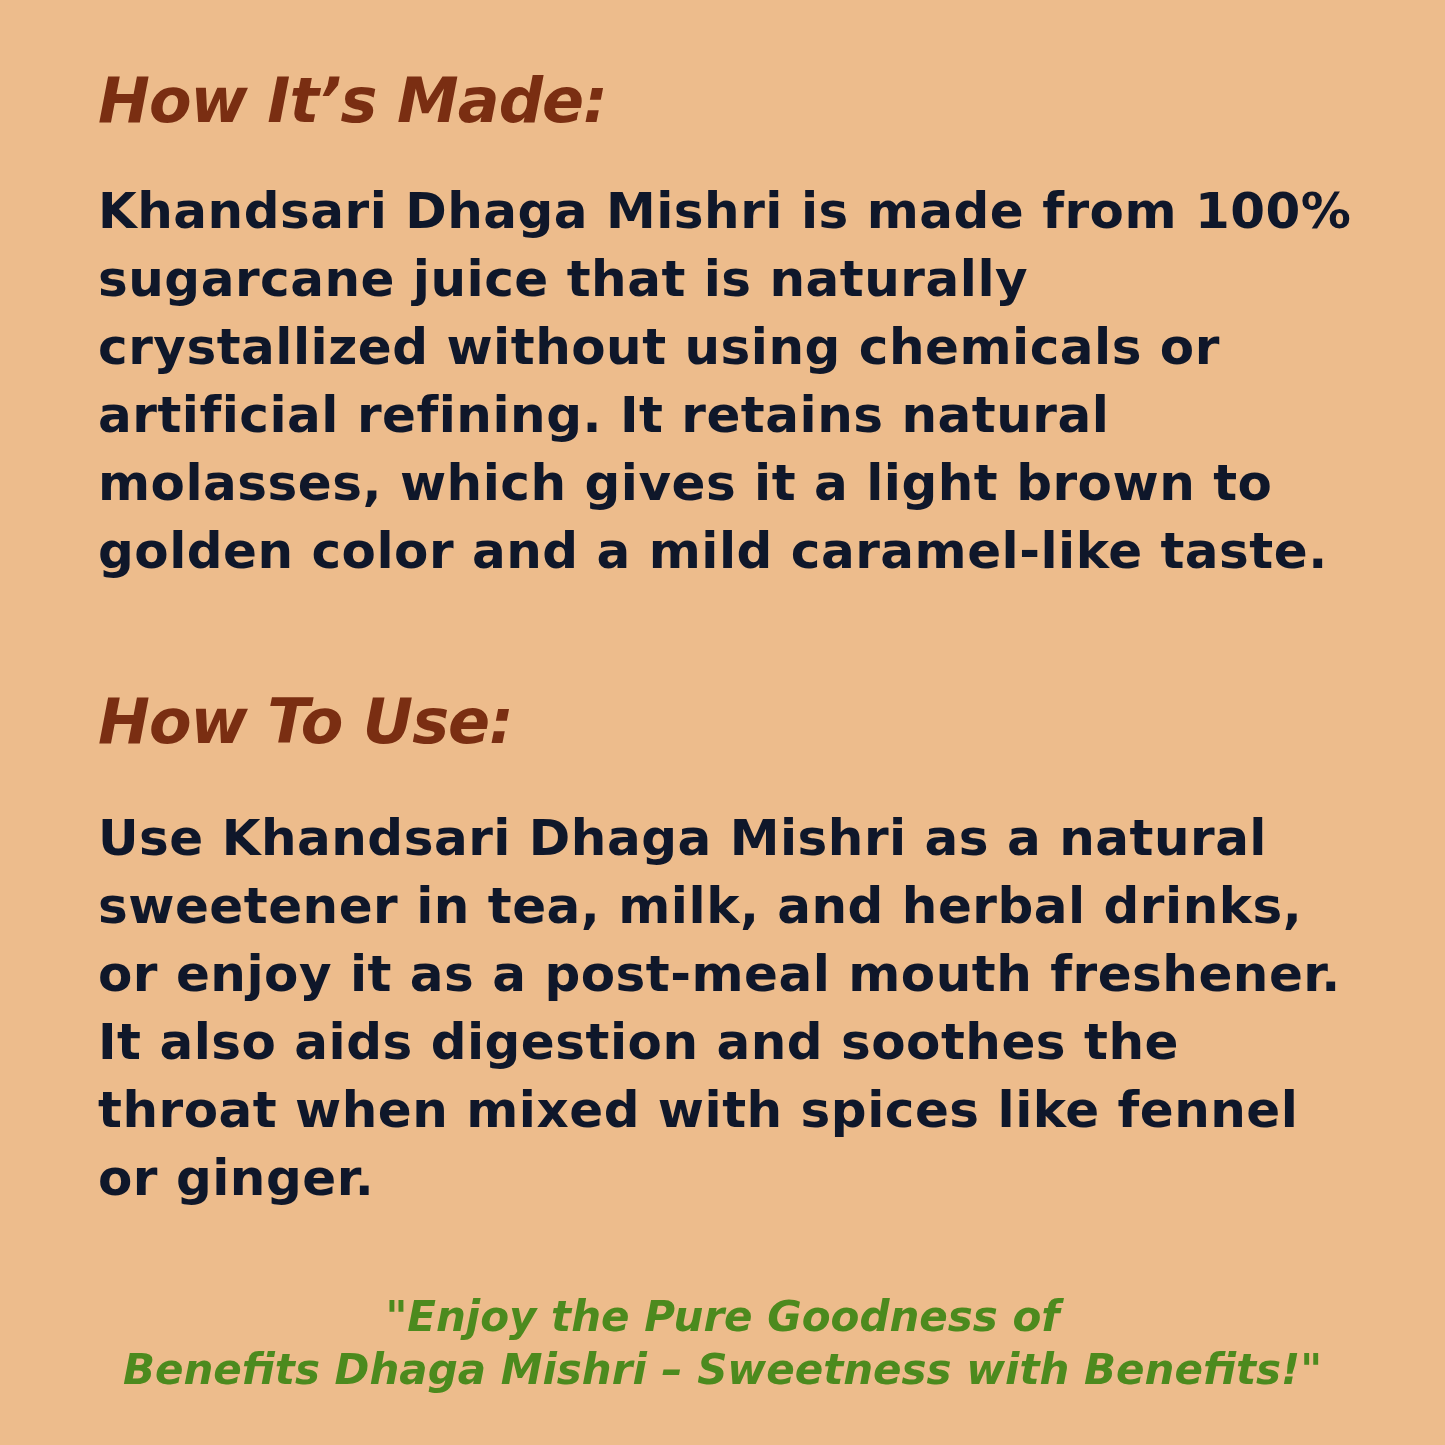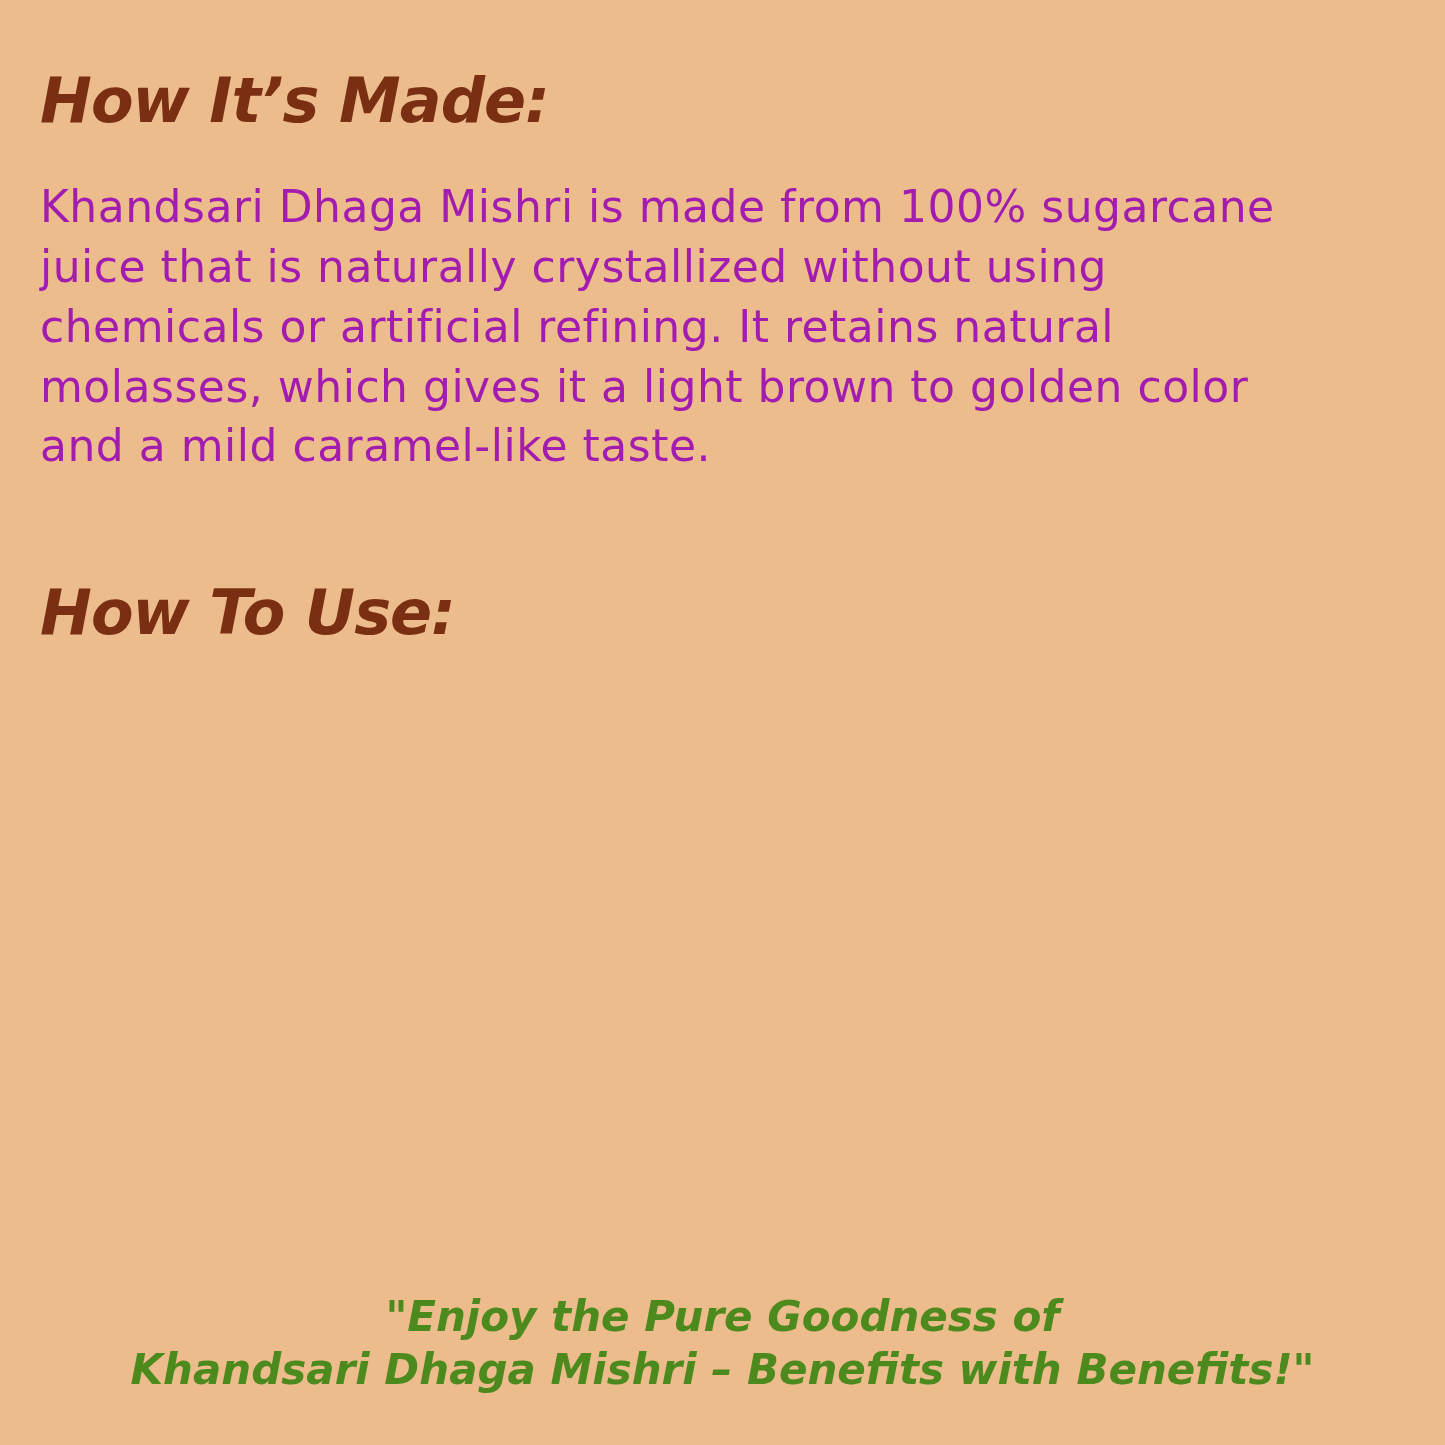--- a/index.html
+++ b/index.html
@@ -11,41 +11,41 @@
     height: 1445px;
     background: #EDBC8C;
     font-family: "DejaVu Sans", sans-serif;
     overflow: hidden;
   }
   .page {
     position: relative;
     width: 1445px;
     height: 1445px;
     box-sizing: border-box;
-    padding: 62px 70px 0 40px;
+    padding: 62px 70px 0 98px;
     background: #EDBC8C;
     display: flex;
     flex-direction: column;
   }
   .section-heading {
     font-family: "DejaVu Sans", sans-serif;
     font-weight: bold;
     font-style: italic;
     font-size: 62px;
     line-height: 1.05;
     color: #7A2E12;
     letter-spacing: -1px;
     margin: 0;
   }
   .body-text {
     font-family: "DejaVu Sans", sans-serif;
-    font-weight: normal;
-    font-size: 44px;
+    font-weight: bold;
+    font-size: 50px;
     line-height: 1.36;
-    color: #a21caf;
+    color: #0f172a;
     margin: 0;
     letter-spacing: 0.5px;
   }
   .block-made {
     margin-top: 6px;
   }
   .block-made .body-text {
     margin-top: 44px;
     max-width: 1290px;
   }
@@ -79,20 +79,21 @@
 
 <div class="page">
 
   <section class="block-made">
     <h2 class="section-heading">How It’s Made:</h2>
     <p class="body-text">Khandsari Dhaga Mishri is made from 100% sugarcane juice that is naturally crystallized without using chemicals or artificial refining. It retains natural molasses, which gives it a light brown to golden color and a mild caramel-like taste.</p>
   </section>
 
   <section class="block-use">
     <h2 class="section-heading">How To Use:</h2>
+    <p class="body-text">Use Khandsari Dhaga Mishri as a natural sweetener in tea, milk, and herbal drinks, or enjoy it as a post-meal mouth freshener. It also aids digestion and soothes the throat when mixed with spices like fennel or ginger.</p>
   </section>
 
   <div class="tagline">
     <span class="line">"Enjoy the Pure Goodness of</span>
-    <span class="line">Khandsari Dhaga Mishri – Benefits with Benefits!"</span>
+    <span class="line">Benefits Dhaga Mishri – Sweetness with Benefits!"</span>
   </div>
 
 </div>
 
 </body></html>

